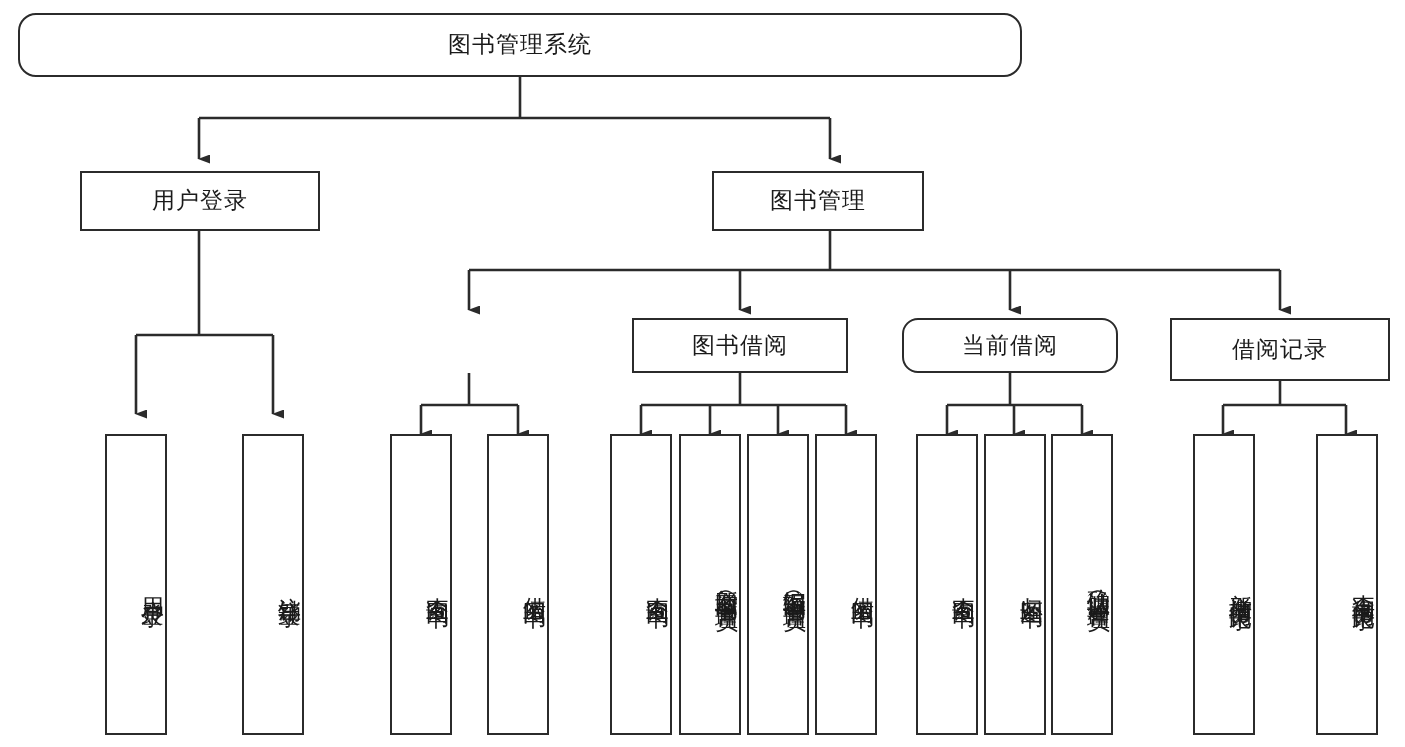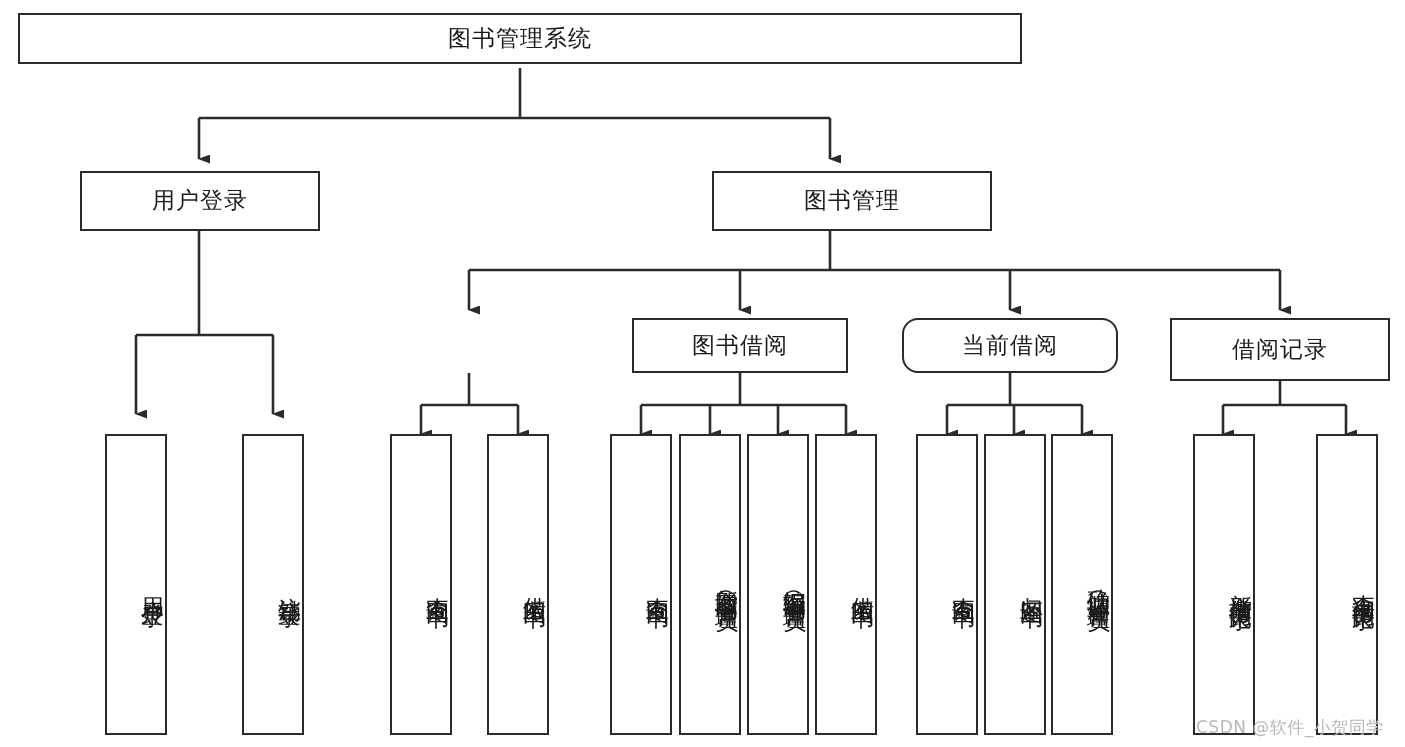--- a/index.html
+++ b/index.html
@@ -116,28 +116,28 @@
       <path d="M1014,405 L1014,434" marker-end="url(#arrow)"></path>
       <path d="M1082,405 L1082,434" marker-end="url(#arrow)"></path>
 
       <path d="M1280,373 L1280,405"></path>
       <path d="M1223,405 L1346,405"></path>
       <path d="M1223,405 L1223,434" marker-end="url(#arrow)"></path>
       <path d="M1346,405 L1346,434" marker-end="url(#arrow)"></path>
     </g>
   </svg>
 
-  <div class="node horiz node-root" style="left:18px; top:13px; width:1004px; height:51px;">
+  <div class="node horiz node-root" style="left:18px; top:13px; width:1004px; height:64px;border-radius:18px;">
     <span>图书管理系统</span>
   </div>
 
   <div class="node horiz" style="left:80px; top:171px; width:240px; height:60px;">
     <span>用户登录</span>
   </div>
-  <div class="node horiz" style="left:712px; top:171px; width:280px; height:60px;">
+  <div class="node horiz" style="left:712px; top:171px; width:212px; height:60px;">
     <span>图书管理</span>
   </div>
 
   <div class="node horiz" style="left:632px; top:318px; width:216px; height:55px;">
     <span>图书借阅</span>
   </div>
   <div class="node horiz" style="left:902px; top:318px; width:216px; height:55px;border-radius:16px;">
     <span>当前借阅</span>
   </div>
   <div class="node horiz" style="left:1170px; top:318px; width:220px; height:63px;">
@@ -181,15 +181,14 @@
     <span>确认归还（管理员）</span>
   </div>
 
   <div class="node vert" style="left:1193px; top:434px; width:62px; height:301px;">
     <span>新增借阅记录</span>
   </div>
   <div class="node vert" style="left:1316px; top:434px; width:62px; height:301px;">
     <span>查询借阅记录</span>
   </div>
 
-  <div class="watermark" style="left:1196px; top:716px;">CSDN @软件_小贺同学</div>
 
 </div>
 
 </body></html>

